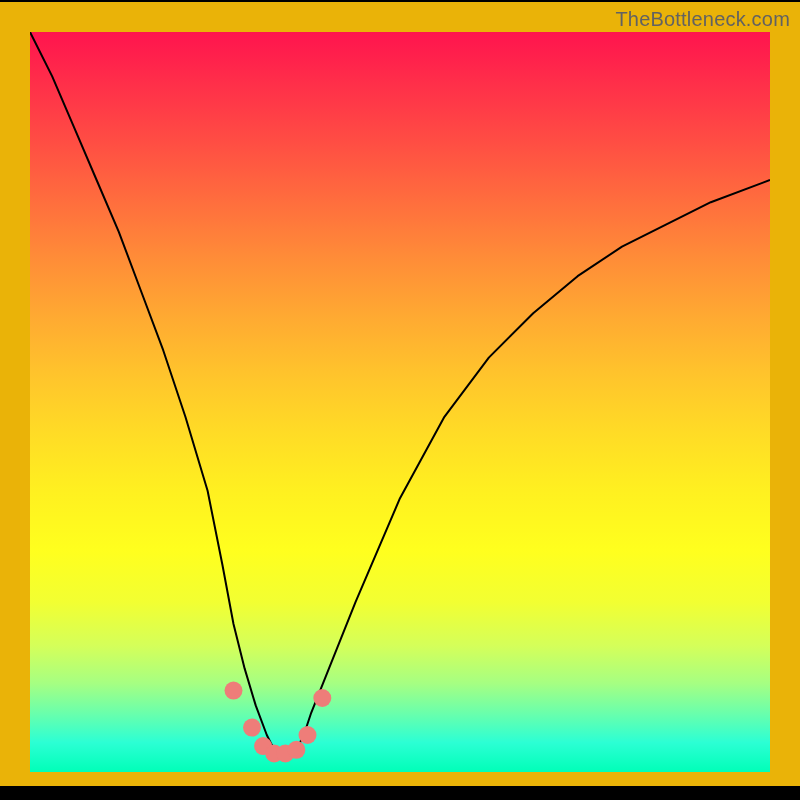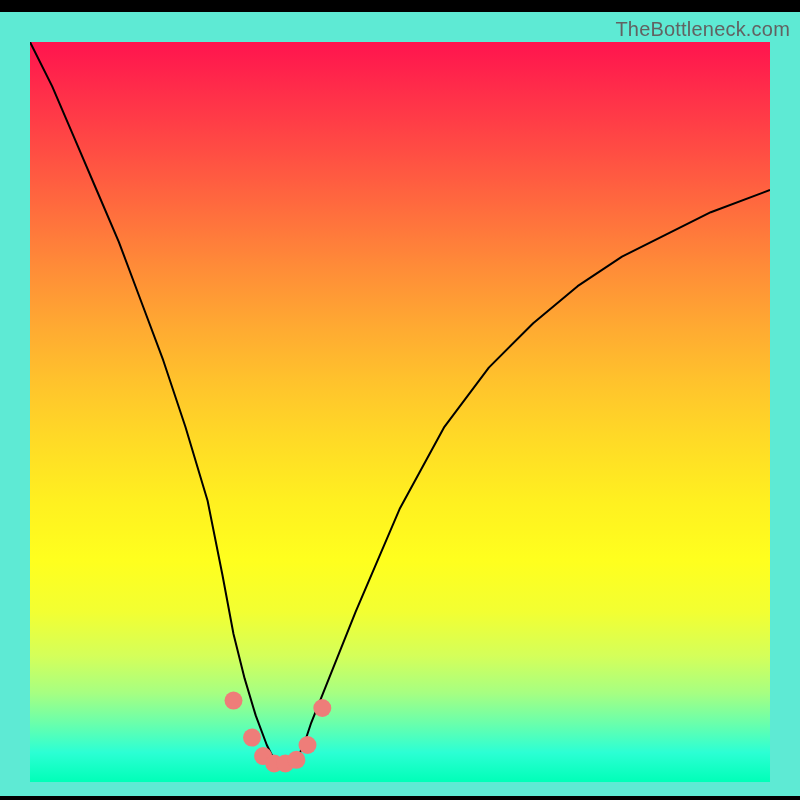--- a/index.html
+++ b/index.html
@@ -6,23 +6,23 @@
     margin: 0;
     padding: 0;
     width: 800px;
     height: 800px;
     overflow: hidden;
     background: #000;
     font-family: Arial, Helvetica, sans-serif;
   }
   .frame {
     position: absolute;
-    left: 0; top: 12px;
+    left: 0; top: 2px;
     width: 800px; height: 784px;
-    background: #5eead4;
+    background: #eab308;
   }
   .plot-area {
     position: absolute;
     left: 30px;
     top: 30px;
     width: 740px;
     height: 740px;
     overflow: hidden;
   }
   .gradient-bg {

